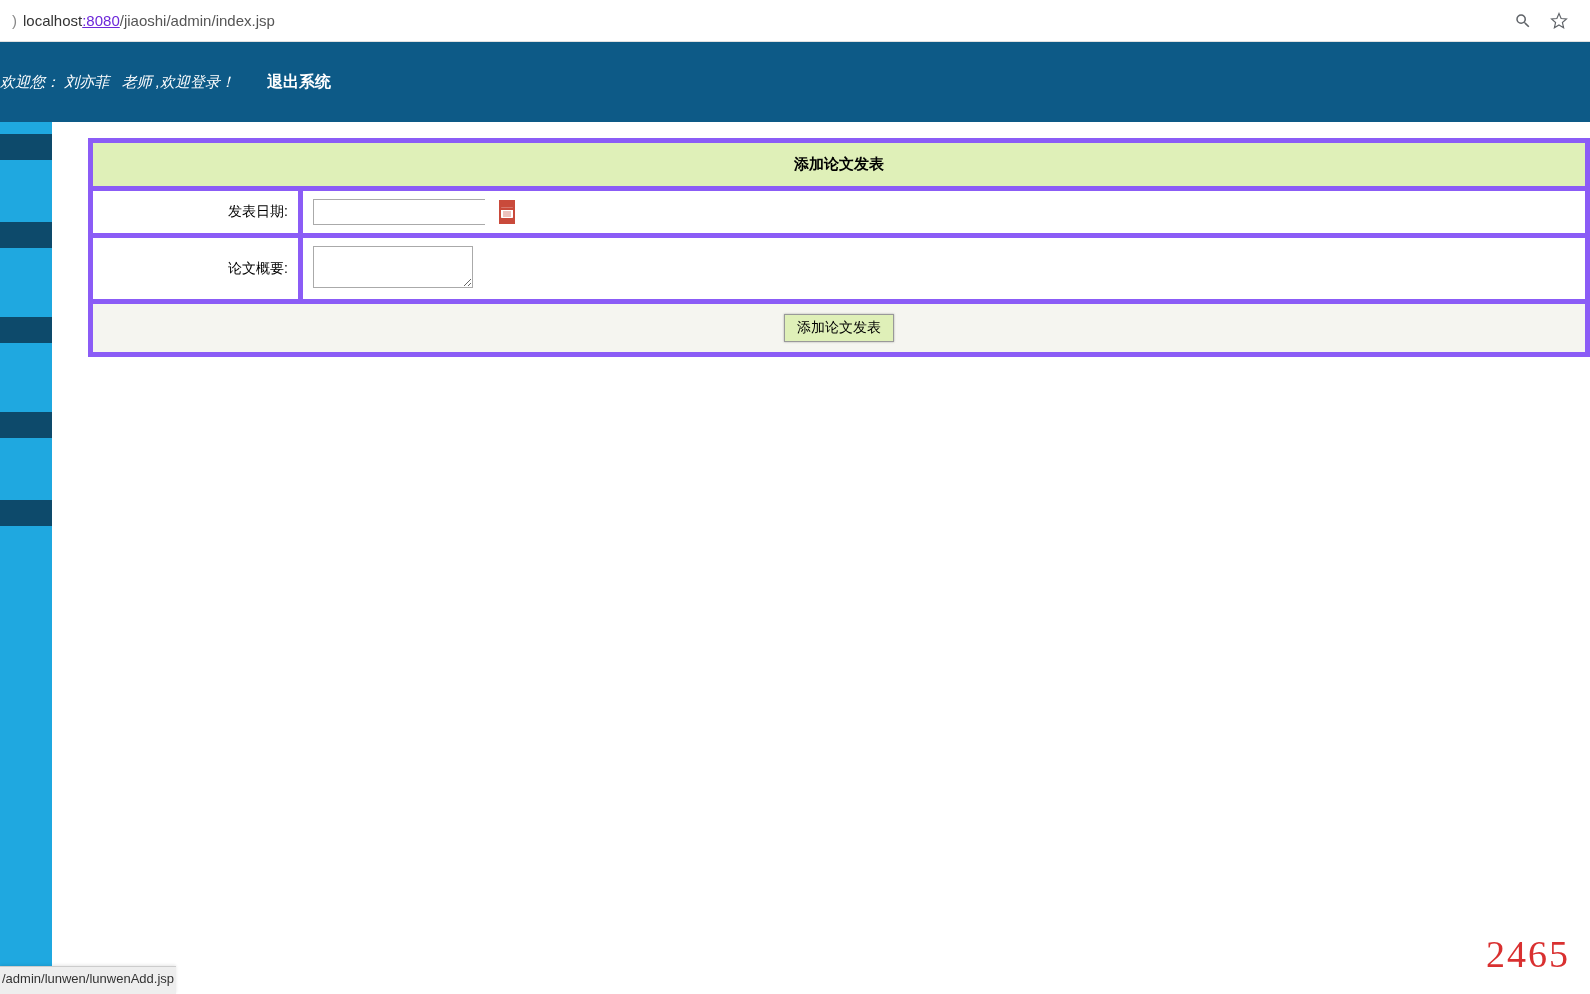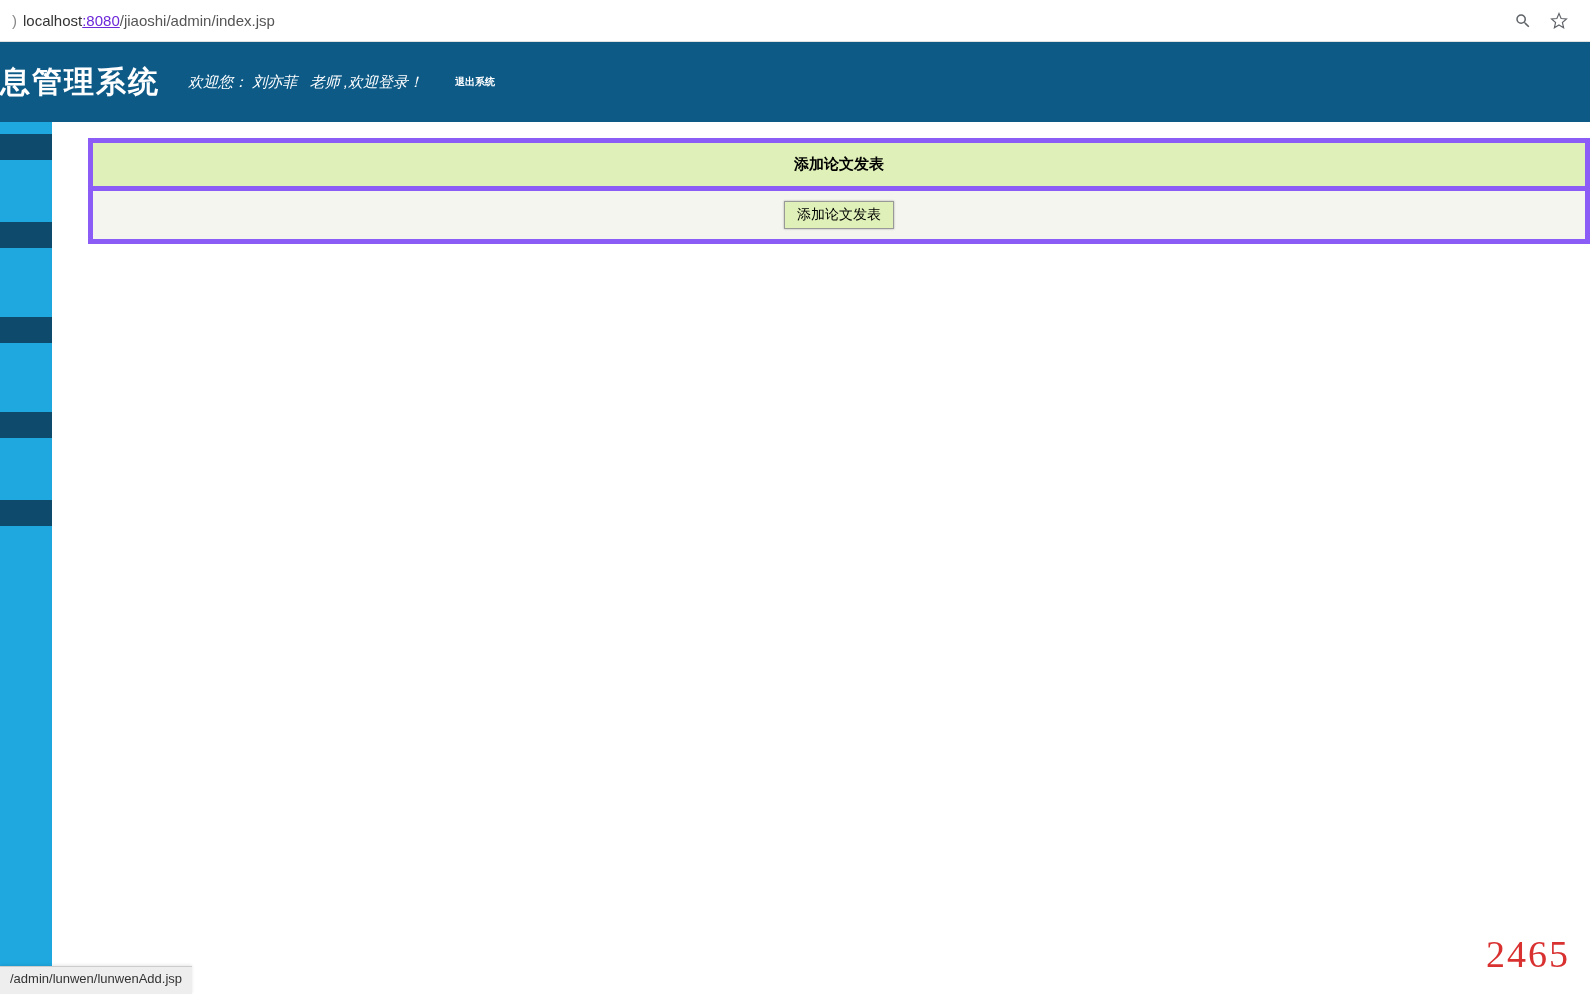--- a/index.html
+++ b/index.html
@@ -9,21 +9,21 @@
     .url-bar { display: flex; align-items: center; flex: 1; color: #555; font-size: 15px; }
     .url-host { color: #333; }
     .url-port { color: #6d28d9; text-decoration: underline; }
     .url-path { color: #555; }
     .browser-actions { display: flex; gap: 18px; align-items: center; padding-right: 10px; }
     .browser-icon { width: 18px; height: 18px; fill: #5f6368; cursor: pointer; }
     
     .header-bar { background: #0d5a87; height: 80px; display: flex; align-items: center; color: #fff; padding-left: 0; }
     .header-title { font-size: 30px; font-weight: bold; margin-right: 28px; letter-spacing: 2px; }
     .welcome-text { font-size: 15px; margin-right: 20px; font-style: italic; }
-    .logout-link { font-size: 10px; font-weight: bold; color: #fff; cursor: pointer; margin-left: 12px; }
+    .logout-link { font-size: 16px; font-weight: bold; color: #fff; cursor: pointer; margin-left: 12px; }
     
     .main-wrap { display: flex; height: calc(994px - 42px - 80px - 28px); }
     
     .sidebar { width: 52px; background: #1fa8e0; position: relative; flex-shrink: 0; }
     .sidebar-block { width: 52px; height: 26px; background: #0d4a6b; position: absolute; left: 0; }
     
     .content-area { flex: 1; padding: 16px 0 0 36px; overflow: hidden; }
     
     .form-table { width: 100%; border-collapse: collapse; border: 1px solid #ccc; }
     .form-table td { border: 5px solid #8b5cf6; padding: 8px 10px; vertical-align: middle; }
@@ -32,21 +32,21 @@
     .input-cell { background: #fff; }
     .input-text { width: 155px; height: 26px; border: 1px solid #aaa; padding: 2px 4px; }
     .input-date-wrap { display: inline-flex; align-items: center; border: 1px solid #aaa; height: 26px; width: 172px; }
     .input-date { border: none; flex: 1; padding: 2px 4px; height: 100%; outline: none; }
     .calendar-icon-box { width: 24px; height: 24px; background: #c94a3b; margin-right: 1px; display: flex; align-items: center; justify-content: center; }
     .calendar-icon-box svg { width: 16px; height: 16px; fill: #fff; }
     .input-textarea { width: 160px; height: 42px; border: 1px solid #aaa; padding: 2px 4px; resize: both; font-family: inherit; }
     .submit-row { background: #f5f5f0; text-align: center; padding: 10px !important; }
     .submit-btn { background: #dff0b8; border: 1px solid #999; padding: 4px 12px; font-size: 14px; cursor: pointer; box-shadow: 0 0 2px rgba(0,0,0,0.3); }
     
-    .status-bar { position: fixed; bottom: 0; left: 0; height: 28px; background: #eee; border-top: 1px solid #ccc; padding: 4px 10px; font-size: 13px; color: #333; box-shadow: 0 -1px 3px rgba(0,0,0,0.1); }
+    .status-bar { position: fixed; bottom: 0; left: 0; height: 28px; background: #eee; border-top: 1px solid #ccc; padding: 4px 2px; font-size: 13px; color: #333; box-shadow: 0 -1px 3px rgba(0,0,0,0.1); }
     
     .watermark { position: fixed; bottom: 18px; right: 20px; font-size: 38px; color: #d93030; font-family: Georgia, serif; letter-spacing: 2px; }
   </style>
 </head>
 <body>
 
 <div class="browser-chrome">
   <div class="url-bar">
     <span style="margin-right:6px;color:#888">)</span>
     <span class="url-host">localhost</span>
@@ -57,21 +57,20 @@
     <svg class="browser-icon" viewBox="0 0 24 24">
         <path d="M15.5 14h-.79l-.28-.27A6.471 6.471 0 0016 9.5 6.5 6.5 0 109.5 16c1.61 0 3.09-.59 4.23-1.57l.27.28v.79l5 4.99L20.49 19l-4.99-5zm-6 0C7.01 14 5 11.99 5 9.5S7.01 5 9.5 5 14 7.01 14 9.5 11.99 14 9.5 14z"></path>
       </svg>
     <svg class="browser-icon" viewBox="0 0 24 24">
         <path d="M12 17.27L18.18 21l-1.64-7.03L22 9.24l-7.19-.61L12 2 9.19 8.63 2 9.24l5.46 4.73L5.82 21z" fill="none" stroke="#5f6368" stroke-width="1.5"></path>
       </svg>
   </div>
 </div>
 
 <div class="header-bar">
-  <span class="header-title">息管理系统</span>
   <span class="welcome-text">
     <span>欢迎您：</span>
     <span>刘亦菲</span>
     <span>&nbsp;</span>
     <span>老师</span>
     <span> ,欢迎登录！</span>
   </span>
   <span class="logout-link">退出系统</span>
 </div>
 
@@ -84,20 +83,43 @@
     <div class="sidebar-block" style="top:378px"></div>
   </div>
 
   <div class="content-area">
     <table class="form-table">
       <tbody>
           <tr>
         <td colspan="2" class="form-header">添加论文发表</td>
       </tr>
       <tr>
+        <td class="label-cell">发表日期:</td>
+        <td class="input-cell">
+          <span class="input-date-wrap">
+            <input type="text" class="input-date" style="">
+            <span class="calendar-icon-box">
+              <svg viewBox="0 0 24 24">
+                    <rect x="3" y="5" width="18" height="16" rx="1" fill="#fff"></rect>
+                    <rect x="3" y="5" width="18" height="4" fill="#c94a3b"></rect>
+                    <line x1="6" y1="12" x2="18" y2="12" stroke="#c94a3b"></line>
+                    <line x1="6" y1="15" x2="18" y2="15" stroke="#c94a3b"></line>
+                    <line x1="6" y1="18" x2="18" y2="18" stroke="#c94a3b"></line>
+                  </svg>
+            </span>
+          </span>
+        </td>
+      </tr>
+      <tr>
+        <td class="label-cell">论文概要:</td>
+        <td class="input-cell">
+          <textarea class="input-textarea" style=""></textarea>
+        </td>
+      </tr>
+      <tr>
         <td colspan="2" class="submit-row">
           <button class="submit-btn">添加论文发表</button>
         </td>
       </tr>
     </tbody>
       </table>
   </div>
 </div>
 
 <div class="status-bar">/admin/lunwen/lunwenAdd.jsp</div>

